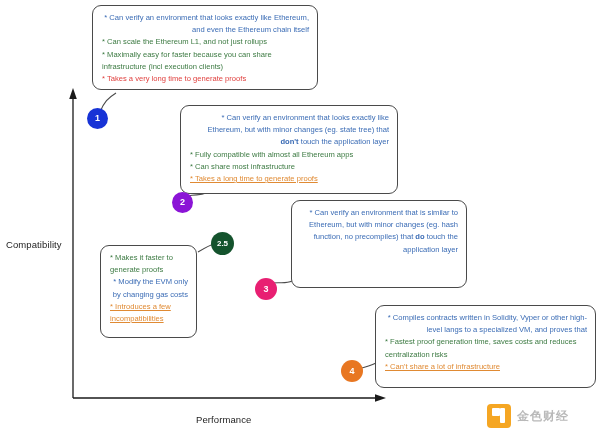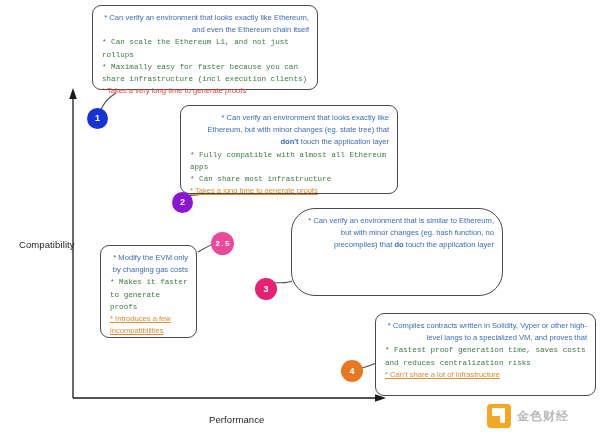--- a/index.html
+++ b/index.html
@@ -12,40 +12,39 @@
   }
   #canvas{position:absolute;left:0;top:0;width:600px;height:442px;}
   svg.layer{position:absolute;left:0;top:0;width:600px;height:442px;pointer-events:none;}
 
   .axis-label{
     position:absolute;
     font-size:9.5px;
     color:#1d1d1d;
     letter-spacing:.1px;
     white-space:nowrap;
-    margin-left:13px;
   }
   #y-axis-label{left:6px;top:239px;}
   #x-axis-label{left:196px;top:414px;}
 
   .callout{
     position:absolute;
     box-sizing:border-box;
     border:1.1px solid #4a4a4a;
     border-radius:9px;
     background:#ffffff;
     padding:6px 8px 6px 9px;
   }
   .line{
     font-size:7.6px;
     line-height:12.2px;
     white-space:normal;
   }
   .c-blue{color:#3b6cb5;text-align:right;}
-  .c-green{color:#3c7a42;font-family:Liberation Mono, monospace;}
+  .c-green{color:#3c7a42;}
   .c-red{color:#e0413f;}
   .c-orange{color:#e08a33;text-decoration:underline;}
   .bold{font-weight:bold;}
 
   .node{
     position:absolute;
     border-radius:50%;
     color:#ffffff;
     font-size:9px;
     font-weight:bold;
@@ -119,40 +118,40 @@
   </div>
 
   <div class="callout" id="callout-2" style="left:180px;top:105px;width:218px;height:89px;">
     <div class="line c-blue"><span>* Can verify an environment that looks exactly like Ethereum, but with minor changes (eg. state tree) that </span><span class="bold">don't</span><span> touch the application layer</span></div>
     <div class="line c-green">* Fully compatible with almost all Ethereum apps</div>
     <div class="line c-green">* Can share most infrastructure</div>
     <div class="line c-orange">* Takes a long time to generate proofs</div>
   </div>
 
   <div class="callout" id="callout-25" style="left:100px;top:245px;width:97px;height:93px;">
+    <div class="line c-green">* Makes it faster to generate proofs</div>
     <div class="line c-blue">* Modify the EVM only by changing gas costs</div>
-    <div class="line c-green">* Makes it faster to generate proofs</div>
     <div class="line c-orange">* Introduces a few incompatibilities</div>
   </div>
 
-  <div class="callout" id="callout-3" style="left:291px;top:208px;width:212px;height:88px;border-radius:24px;">
+  <div class="callout" id="callout-3" style="left:291px;top:200px;width:176px;height:88px;">
     <div class="line c-blue"><span>* Can verify an environment that is similar to Ethereum, but with minor changes (eg. hash function, no precompiles) that </span><span class="bold">do</span><span> touch the application layer</span></div>
   </div>
 
-  <div class="callout" id="callout-4" style="left:375px;top:305px;width:221px;height:83px;margin-top:8px;">
+  <div class="callout" id="callout-4" style="left:375px;top:305px;width:221px;height:83px;">
     <div class="line c-blue">* Compiles contracts written in Solidity, Vyper or other high-level langs to a specialized VM, and proves that</div>
     <div class="line c-green">* Fastest proof generation time, saves costs and reduces centralization risks</div>
     <div class="line c-orange">* Can't share a lot of infrastructure</div>
   </div>
 
   <div class="node" id="node-1" style="left:87px;top:108px;width:21px;height:21px;background:#1733d6;">1</div>
 
   <div class="node" id="node-2" style="left:172px;top:192px;width:21px;height:21px;background:#8b14d6;">2</div>
 
-  <div class="node small-txt" id="node-25" style="left:211px;top:232px;width:23px;height:23px;background:#ec4899;font-family:Liberation Mono, monospace;">2.5</div>
+  <div class="node small-txt" id="node-25" style="left:211px;top:232px;width:23px;height:23px;background:#14532d;">2.5</div>
 
   <div class="node" id="node-3" style="left:255px;top:278px;width:22px;height:22px;background:#e81f72;">3</div>
 
   <div class="node" id="node-4" style="left:341px;top:360px;width:22px;height:22px;background:#e87722;">4</div>
 
   <div id="watermark">
     <div id="wm-mark"></div>
     <div id="wm-text">金色财经</div>
   </div>
 

